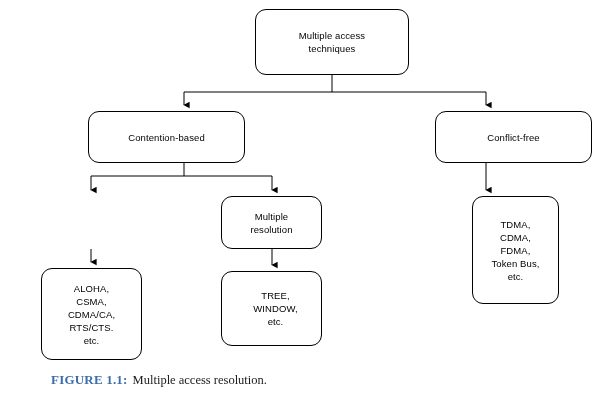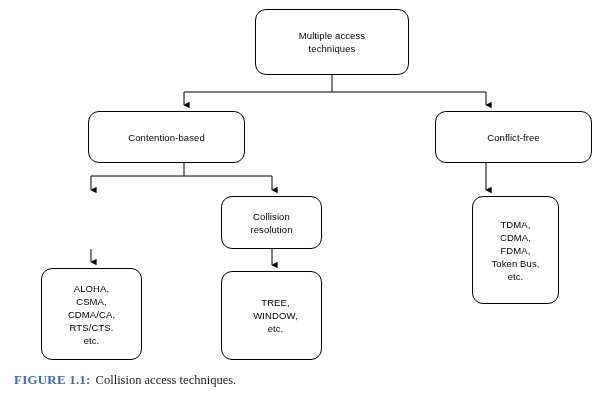--- a/index.html
+++ b/index.html
@@ -92,38 +92,39 @@
   .node-aloha {
     left: 41px;
     top: 268px;
     width: 101px;
     height: 92px;
   }
   .node-tree {
     left: 221px;
     top: 271px;
     width: 101px;
-    height: 89px;
+    height: 75px;
     padding-left: 8px;
   }
   #caption {
     position: absolute;
     left: 14px;
     top: 372px;
     width: 572px;
     font-family: "Liberation Serif", serif;
     font-size: 12.5px;
     line-height: 16px;
     color: #1a1a1a;
     white-space: nowrap;
   }
   #caption .caption-label {
     font-weight: bold;
     font-size: 13px;
     letter-spacing: 0.2px;
+    margin-left: 37px;
   }
   #caption .caption-text {
     margin-left: 5px;
   }
 </style>
 </head>
 <body>
 
 <div id="page">
 
@@ -164,21 +165,21 @@
     </svg>
 
     <div class="node node-root">Multiple access
 techniques</div>
 
     <div class="node node-contention">Contention-based</div>
 
     <div class="node node-conflict">Conflict-free</div>
 
 
-    <div class="node node-collision">Collision
+    <div class="node node-collision">Multiple
 resolution</div>
 
     <div class="node node-fixed">TDMA,
 CDMA,
 FDMA,
 Token Bus,
 etc.</div>
 
     <div class="node node-aloha">ALOHA,
 CSMA,
@@ -186,16 +187,16 @@
 RTS/CTS.
 etc.</div>
 
     <div class="node node-tree">TREE,
 WINDOW,
 etc.</div>
 
   </div>
 
   <div id="caption">
-    <span class="caption-label" style="color: rgb(60, 110, 171);">FIGURE 1.1:</span><span class="caption-text">Collision access techniques.</span>
+    <span class="caption-label" style="color: rgb(60, 110, 171);">FIGURE 1.1:</span><span class="caption-text">Multiple access resolution.</span>
   </div>
 
 </div>
 
 </body></html>

